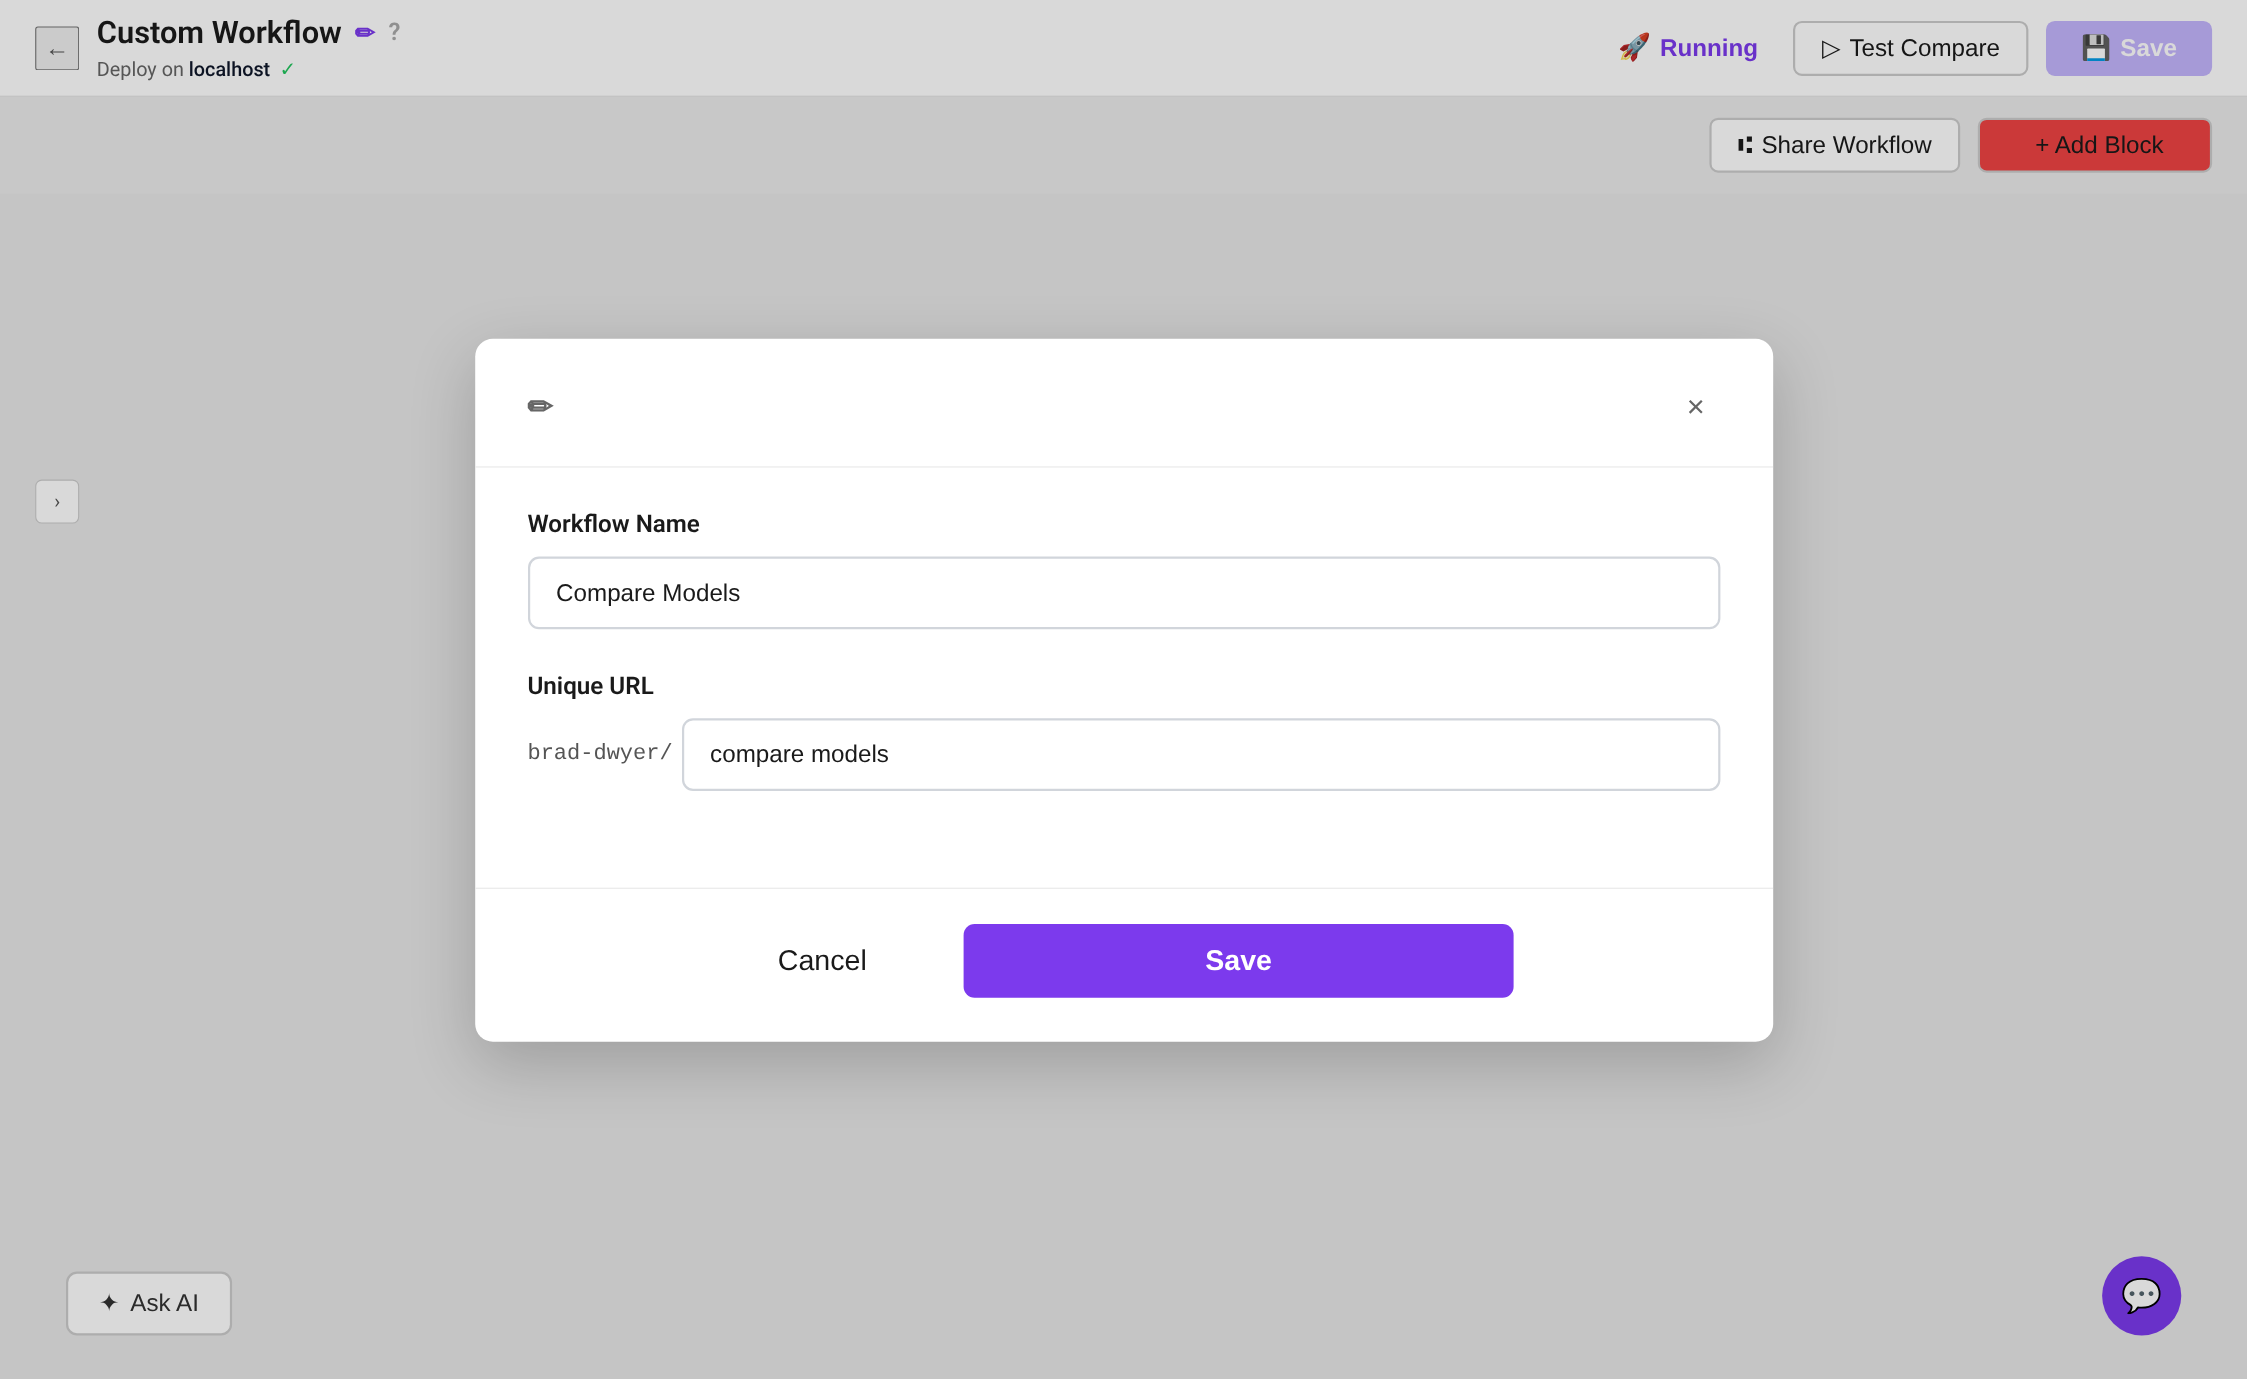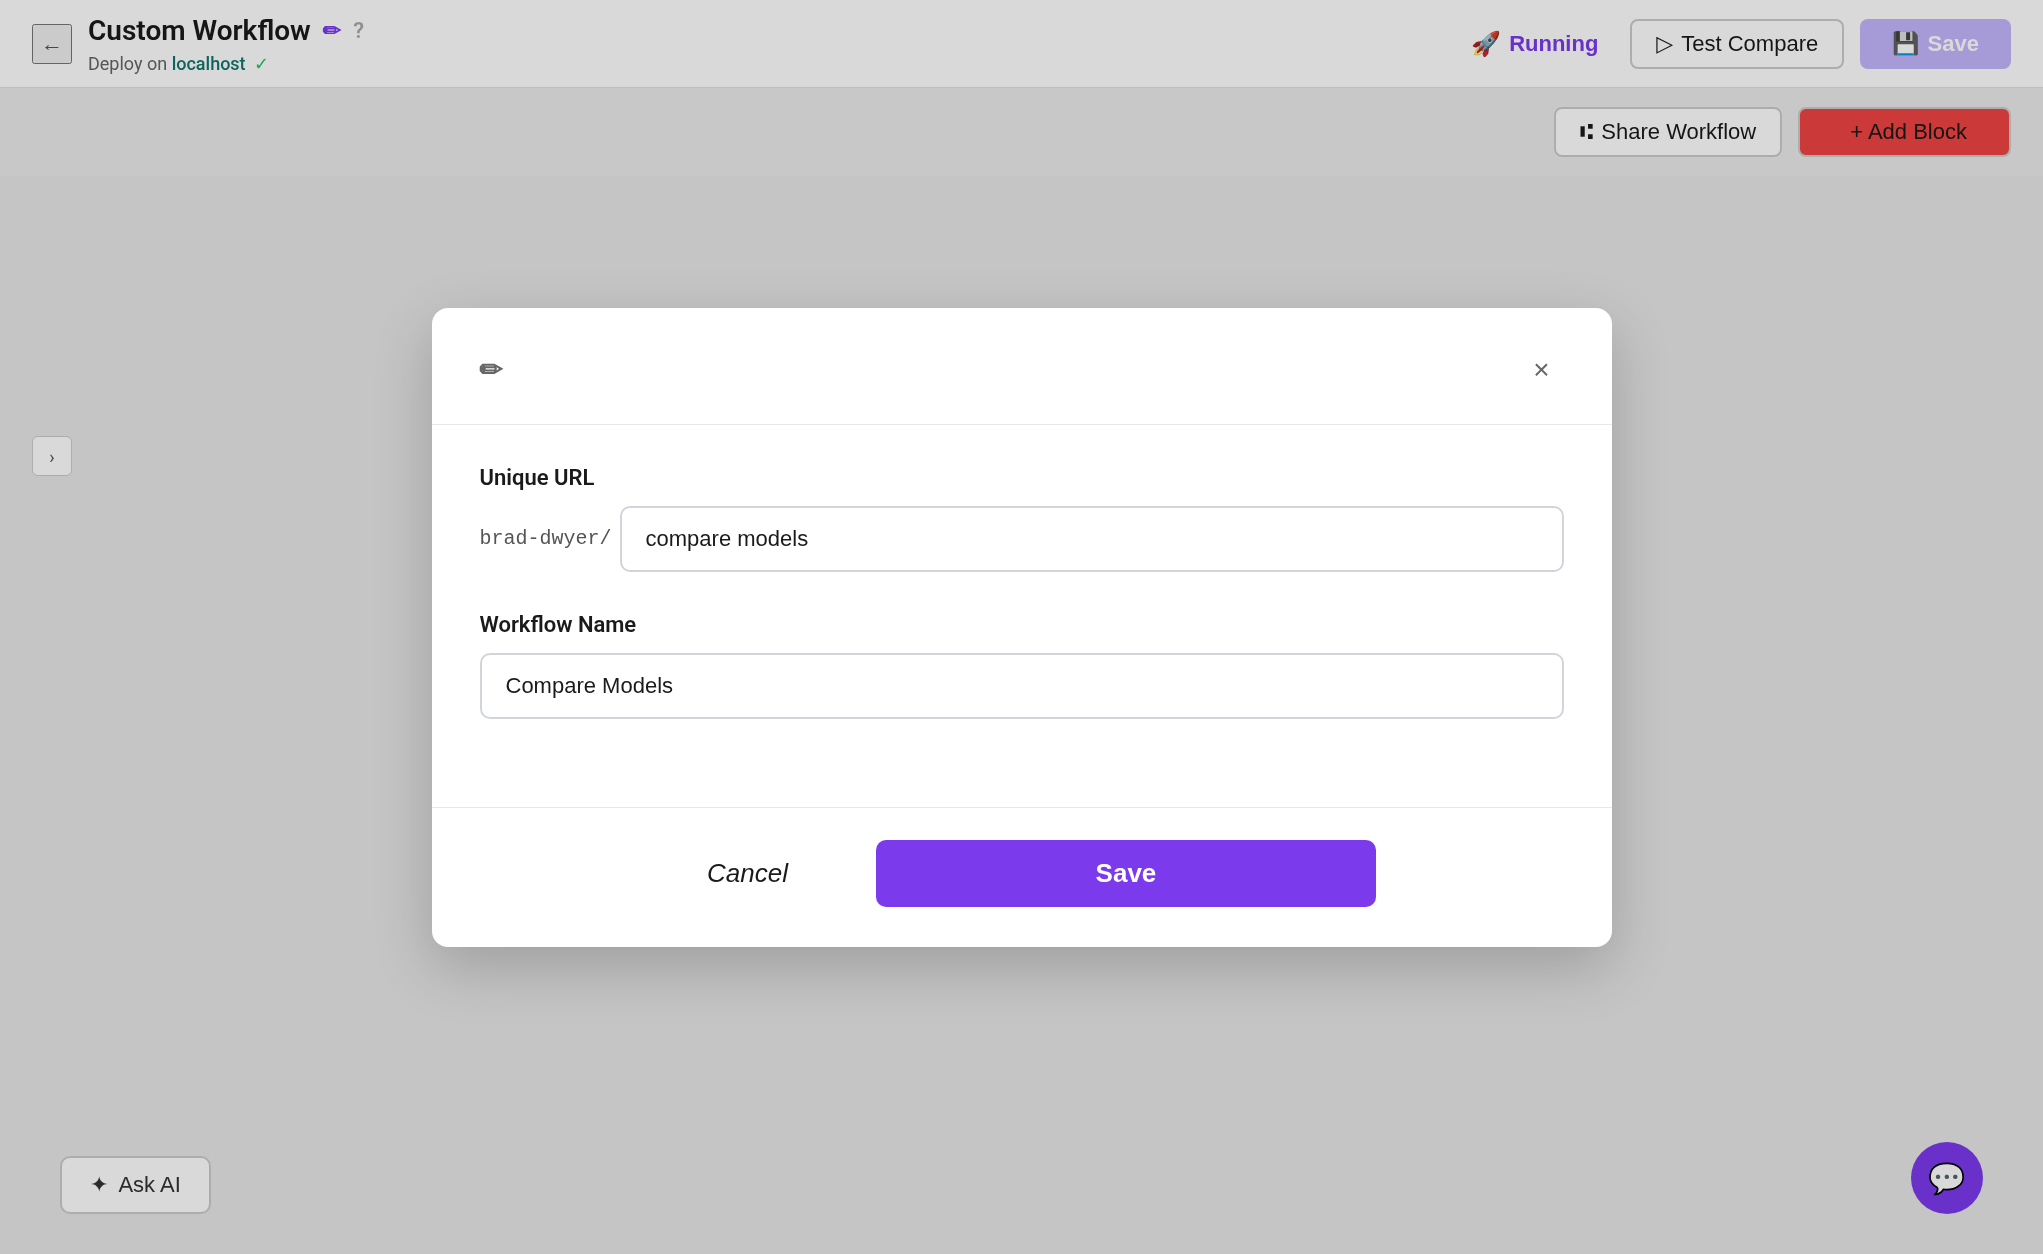--- a/index.html
+++ b/index.html
@@ -41,21 +41,21 @@
     .workflow-title {
       display: flex; align-items: center; gap: 12px;
       font-size: 28px; font-weight: 600; color: #1a1a1a;
     }
     .edit-icon { color: #7c3aed; font-size: 22px; cursor: pointer; }
     .help-icon { color: #aaa; font-size: 22px; cursor: pointer; }
     .status-bar {
       font-size: 18px; color: #666;
     }
     .status-bar .localhost {
-      color: #0f766e; font-weight: 500;
+      color: #0f172a; font-weight: 500;
     }
     .status-check { color: #22c55e; margin-left: 4px; }
 
     .header-right {
       display: flex; align-items: center; gap: 16px;
     }
     .btn-deploy {
       display: flex; align-items: center; gap: 8px;
       background: none; border: none;
       color: #7c3aed; font-size: 22px; font-weight: 600;
@@ -246,21 +246,21 @@
 
     .modal-footer {
       padding: 32px 48px 40px;
       border-top: 1px solid #e8e8e8;
       display: flex; align-items: center; justify-content: center;
       gap: 48px;
     }
     .btn-cancel {
       background: none; border: none;
       font-size: 26px; font-weight: 500; color: #1a1a1a;
-      cursor: pointer; padding: 16px 40px; font-style: italic;
+      cursor: pointer; padding: 16px 40px;
     }
     .btn-save-modal {
       background: #7c3aed; border: none;
       color: #fff; font-size: 26px; font-weight: 600;
       cursor: pointer; padding: 18px 80px;
       border-radius: 10px;
       min-width: 500px;
     }
   </style>
 </head>
@@ -341,31 +341,31 @@
         <span class="modal-pencil">✏</span>
       </div>
       <button class="modal-close">
         <span>×</span>
       </button>
     </div>
 
     <div class="modal-body">
 
       <div class="form-group">
+        <label class="form-label">Workflow Name</label>
+        <input class="form-input" type="text" value="Compare Models" style="">
+      </div>
+
+      <div class="form-group">
         <label class="form-label">Unique URL</label>
         <div class="url-row">
           <span class="url-prefix">brad-dwyer/</span>
           <input class="url-input" type="text" value="compare models" style="">
         </div>
       </div>
-
-      <div class="form-group">
-        <label class="form-label">Workflow Name</label>
-        <input class="form-input" type="text" value="Compare Models" style="">
-      </div>
     </div>
 
     <div class="modal-footer">
       <button class="btn-cancel">Cancel</button>
       <button class="btn-save-modal">Save</button>
     </div>
   </div>
 </div>
 
 </body></html>

